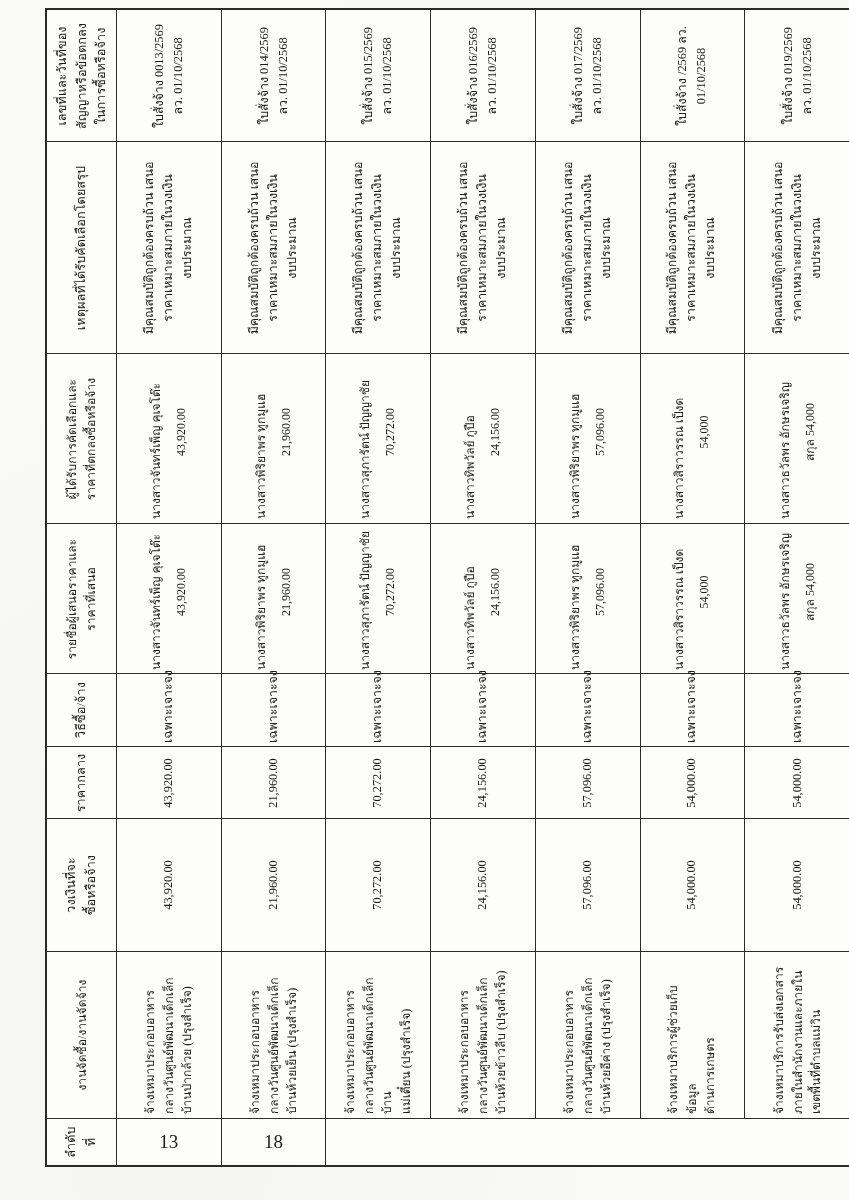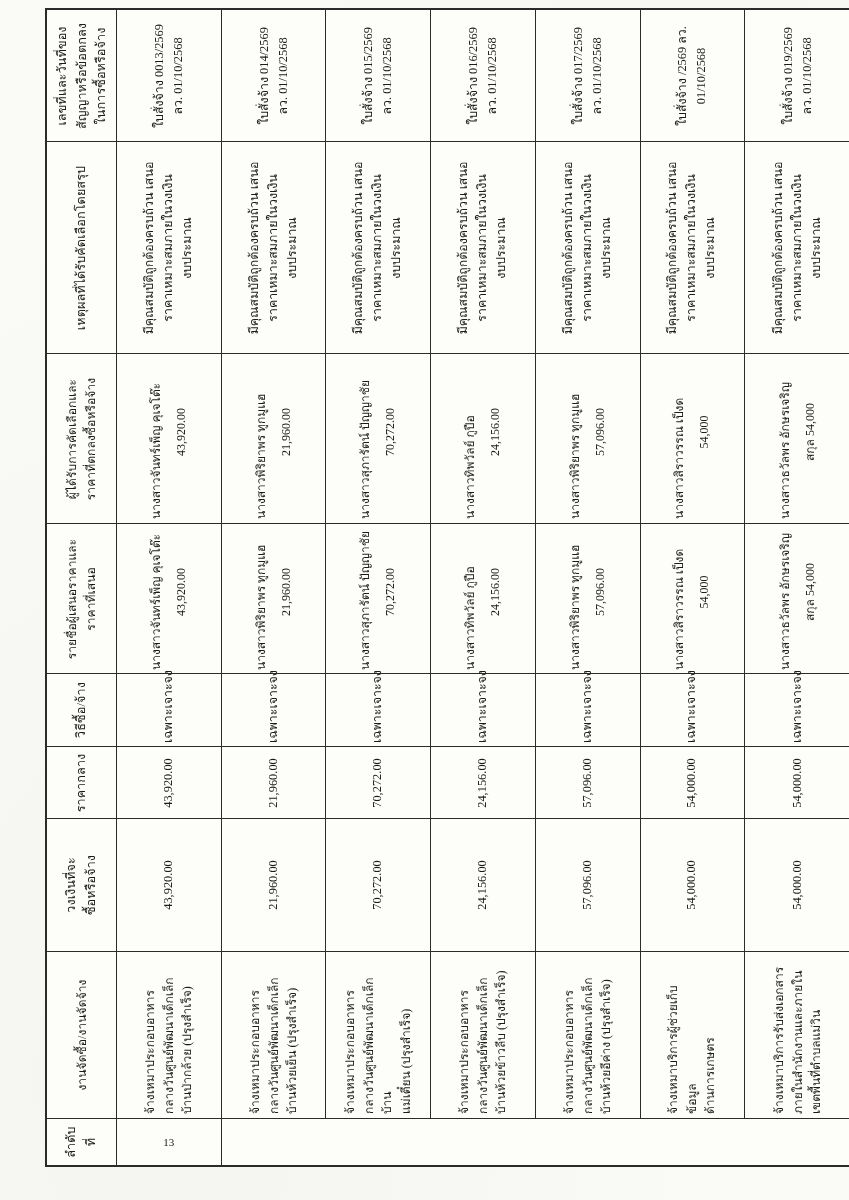--- a/index.html
+++ b/index.html
@@ -41,21 +41,21 @@
   .b6 .rot{width:64px;white-space:nowrap;}
   .b7 .rot{width:124px;white-space:nowrap;}
   .b8 .rot{width:158px;font-size:12px;}
   .b9 .rot{width:40px;}
   .b7.hdr .rot,.b9.hdr .rot{white-space:pre-line;}
   .b8 .rot.ta-l{text-align:left;}
   .nm{white-space:nowrap;text-align:left;}
   .pr{white-space:nowrap;text-align:center;margin-top:6px;padding-left:14px;}
   .upright{
     position:absolute;inset:0;display:flex;align-items:center;justify-content:center;
-    font-size:11px;transform:none;
+    font-size:19px;transform:none;
   }
 </style>
 </head>
 <body>
 
 <div id="page">
   <div id="grid">
       <div class="cell hdr b1">
         <div class="rot">เลขที่และวันที่ของ
 สัญญาหรือข้อตกลง
@@ -287,14 +287,17 @@
 ภายในสำนักงานและภายใน
 เขตพื้นที่ตำบลแม่วิน</div>
       </div>
       <div class="cell hdr b9 last-row">
         <div class="rot">ลำดับ
 ที่</div>
       </div>
       <div class="cell b9 last-row">
         <div class="upright">13</div>
       </div>
+      <div class="cell b9 last-row">
+        <div class="upright">18</div>
+      </div>
     </div>
 </div>
 
 </body></html>

